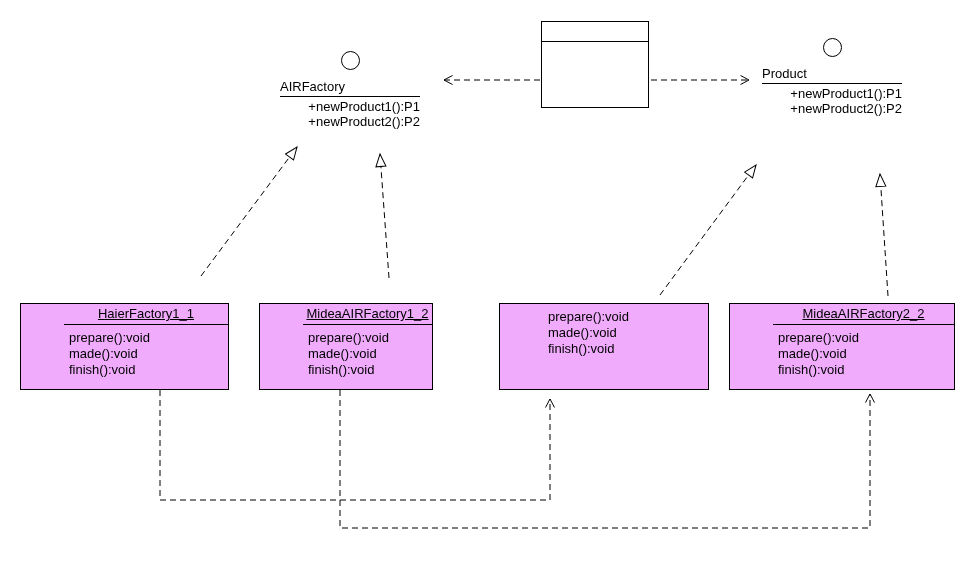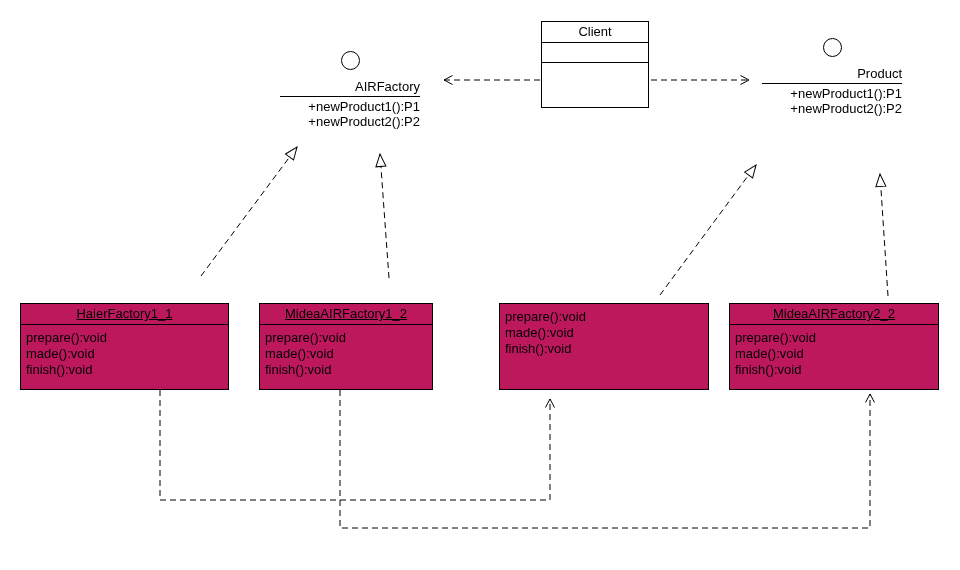--- a/index.html
+++ b/index.html
@@ -11,22 +11,23 @@
     background: #fff;
     position: relative;
     overflow: hidden;
   }
   #canvas { position: absolute; left: 0; top: 0; width: 960px; height: 570px; }
   svg.connectors { position: absolute; left: 0; top: 0; width: 960px; height: 570px; }
 
   .uml-class {
     position: absolute;
     border: 1px solid #000;
-    background: #be185d;
+    background: #f0abfc;
     height: 87px;
+    padding-left: 43px;
   }
   .uml-class .title {
     height: 21px;
     line-height: 20px;
     text-align: center;
     border-bottom: 1px solid #000;
     text-decoration: underline;
     white-space: nowrap;
     overflow: hidden;
   }
@@ -49,21 +50,21 @@
   .uml-interface { position: absolute; width: 140px; }
   .uml-interface .lollipop {
     width: 19px; height: 19px;
     border: 1px solid #000;
     border-radius: 50%;
     margin: 0 auto;
     background: #fff;
   }
   .uml-interface .iname {
     margin-top: 9px;
-    text-align: right;
+    text-align: left;
     line-height: 15px;
     padding-bottom: 2px;
     border-bottom: 1px solid #000;
     white-space: nowrap;
   }
   .uml-interface .imethods { padding: 2px 0 0 3px; line-height: 15px; text-align: right; white-space: nowrap; }
 </style>
 </head>
 <body>
 
@@ -85,21 +86,20 @@
     <path d="M201,276 L297,147" fill="none" stroke="#000" stroke-width="1" stroke-dasharray="6,4" marker-end="url(#tri)"></path>
     <path d="M389,278 L380,154" fill="none" stroke="#000" stroke-width="1" stroke-dasharray="6,4" marker-end="url(#tri)"></path>
     <path d="M660,295 L756,165" fill="none" stroke="#000" stroke-width="1" stroke-dasharray="6,4" marker-end="url(#tri)"></path>
     <path d="M888,296 L880,174" fill="none" stroke="#000" stroke-width="1" stroke-dasharray="6,4" marker-end="url(#tri)"></path>
 
     <path d="M160,390 L160,500 L550,500 L550,399" fill="none" stroke="#000" stroke-width="1" stroke-dasharray="6,4" marker-end="url(#openArrow)"></path>
     <path d="M340,390 L340,528 L870,528 L870,394" fill="none" stroke="#000" stroke-width="1" stroke-dasharray="6,4" marker-end="url(#openArrow)"></path>
   </svg>
 
   <div class="client-box">
-    <div class="title">Client</div>
     <div class="attrs"></div>
     <div class="ops"></div>
   </div>
 
   <div class="uml-interface" style="left:280px; top:51px;">
     <div class="lollipop"></div>
     <div class="iname">AIRFactory</div>
     <div class="imethods">
       <div>+newProduct1():P1</div>
       <div>+newProduct2():P2</div>
@@ -134,21 +134,21 @@
   </div>
 
   <div class="uml-class" style="left:499px; top:303px; width:210px;">
     <div class="methods">
       <div>prepare():void</div>
       <div>made():void</div>
       <div>finish():void</div>
     </div>
   </div>
 
-  <div class="uml-class" style="left:729px; top:303px; width:210px;">
+  <div class="uml-class" style="left:729px; top:303px; width:226px;">
     <div class="title">MideaAIRFactory2_2</div>
     <div class="methods">
       <div>prepare():void</div>
       <div>made():void</div>
       <div>finish():void</div>
     </div>
   </div>
 
 </div>
 

